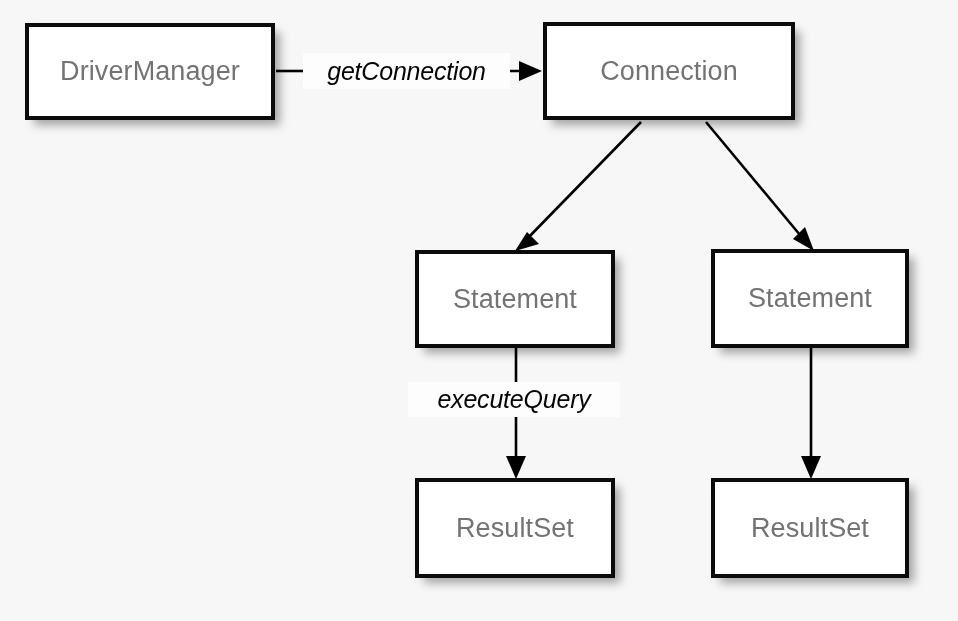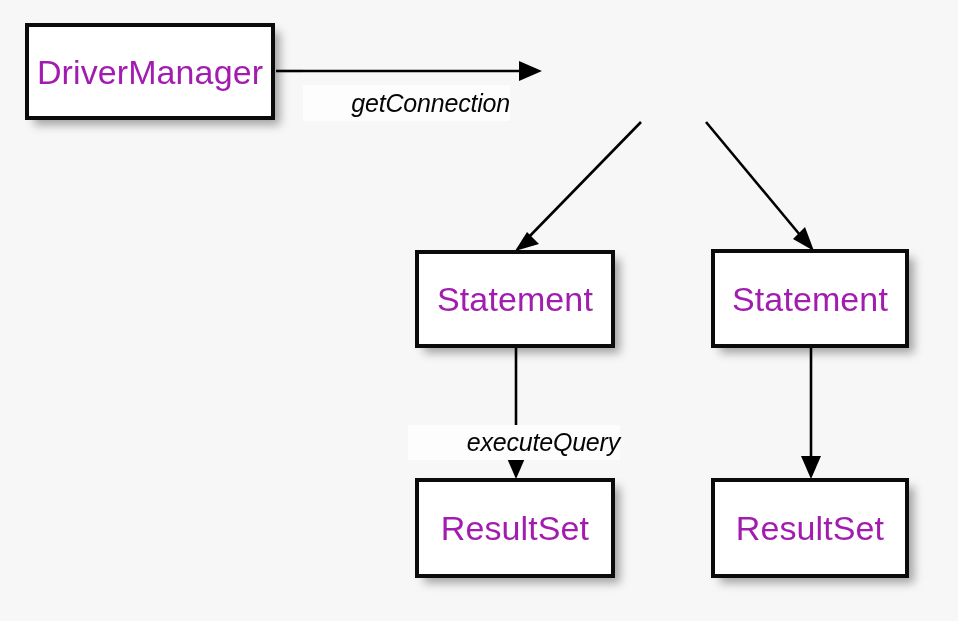--- a/index.html
+++ b/index.html
@@ -52,38 +52,37 @@
     box-sizing: border-box;
     background: #ffffff;
     border: 4px solid #0b0b0b;
     display: flex;
     align-items: center;
     justify-content: center;
     box-shadow: 7px 7px 9px -2px rgba(0,0,0,0.34);
   }
   .node-label {
     font-family: "Liberation Sans", sans-serif;
-    font-size: 34px;
+    font-size: 27px;
     font-weight: 400;
-    color: #a21caf;
+    color: #737373;
     letter-spacing: 0.1px;
     white-space: nowrap;
     line-height: 1;
   }
 
   
   .edge-label {
     position: absolute;
     z-index: 4;
     background: #fdfdfd;
     display: flex;
     align-items: center;
-    justify-content: flex-end;
+    justify-content: center;
     white-space: nowrap;
-    margin-top: 32px;
   }
   .edge-label-text {
     font-family: "Liberation Sans", sans-serif;
     font-size: 25px;
     font-style: italic;
     font-weight: 400;
     color: #050505;
     line-height: 1;
     letter-spacing: -0.2px;
   }
@@ -119,20 +118,23 @@
     <g>
       <line class="connector-line" x1="811" y1="348" x2="811" y2="468"></line>
       <polygon class="connector-head" points="811,479 801,456 821,456"></polygon>
     </g>
   </svg>
 
   <div class="node" style="left:25px; top:23px; width:250px; height:97px;">
     <span class="node-label">DriverManager</span>
   </div>
 
+  <div class="node" style="left:543px; top:22px; width:252px; height:98px;">
+    <span class="node-label">Connection</span>
+  </div>
 
   <div class="node" style="left:415px; top:250px; width:200px; height:98px;">
     <span class="node-label">Statement</span>
   </div>
 
   <div class="node" style="left:711px; top:249px; width:198px; height:99px;">
     <span class="node-label">Statement</span>
   </div>
 
   <div class="node" style="left:415px; top:478px; width:200px; height:100px;">
@@ -141,17 +143,17 @@
 
   <div class="node" style="left:711px; top:478px; width:198px; height:100px;">
     <span class="node-label">ResultSet</span>
   </div>
 
   <div class="edge-label" style="left:303px; top:53px; width:207px; height:36px;">
     <span class="edge-label-text">getConnection</span>
   </div>
 
 
-  <div class="edge-label" style="left:408px; top:393px; width:212px; height:35px;">
+  <div class="edge-label" style="left:408px; top:382px; width:212px; height:35px;">
     <span class="edge-label-text">executeQuery</span>
   </div>
 
 </div>
 
 </body></html>

